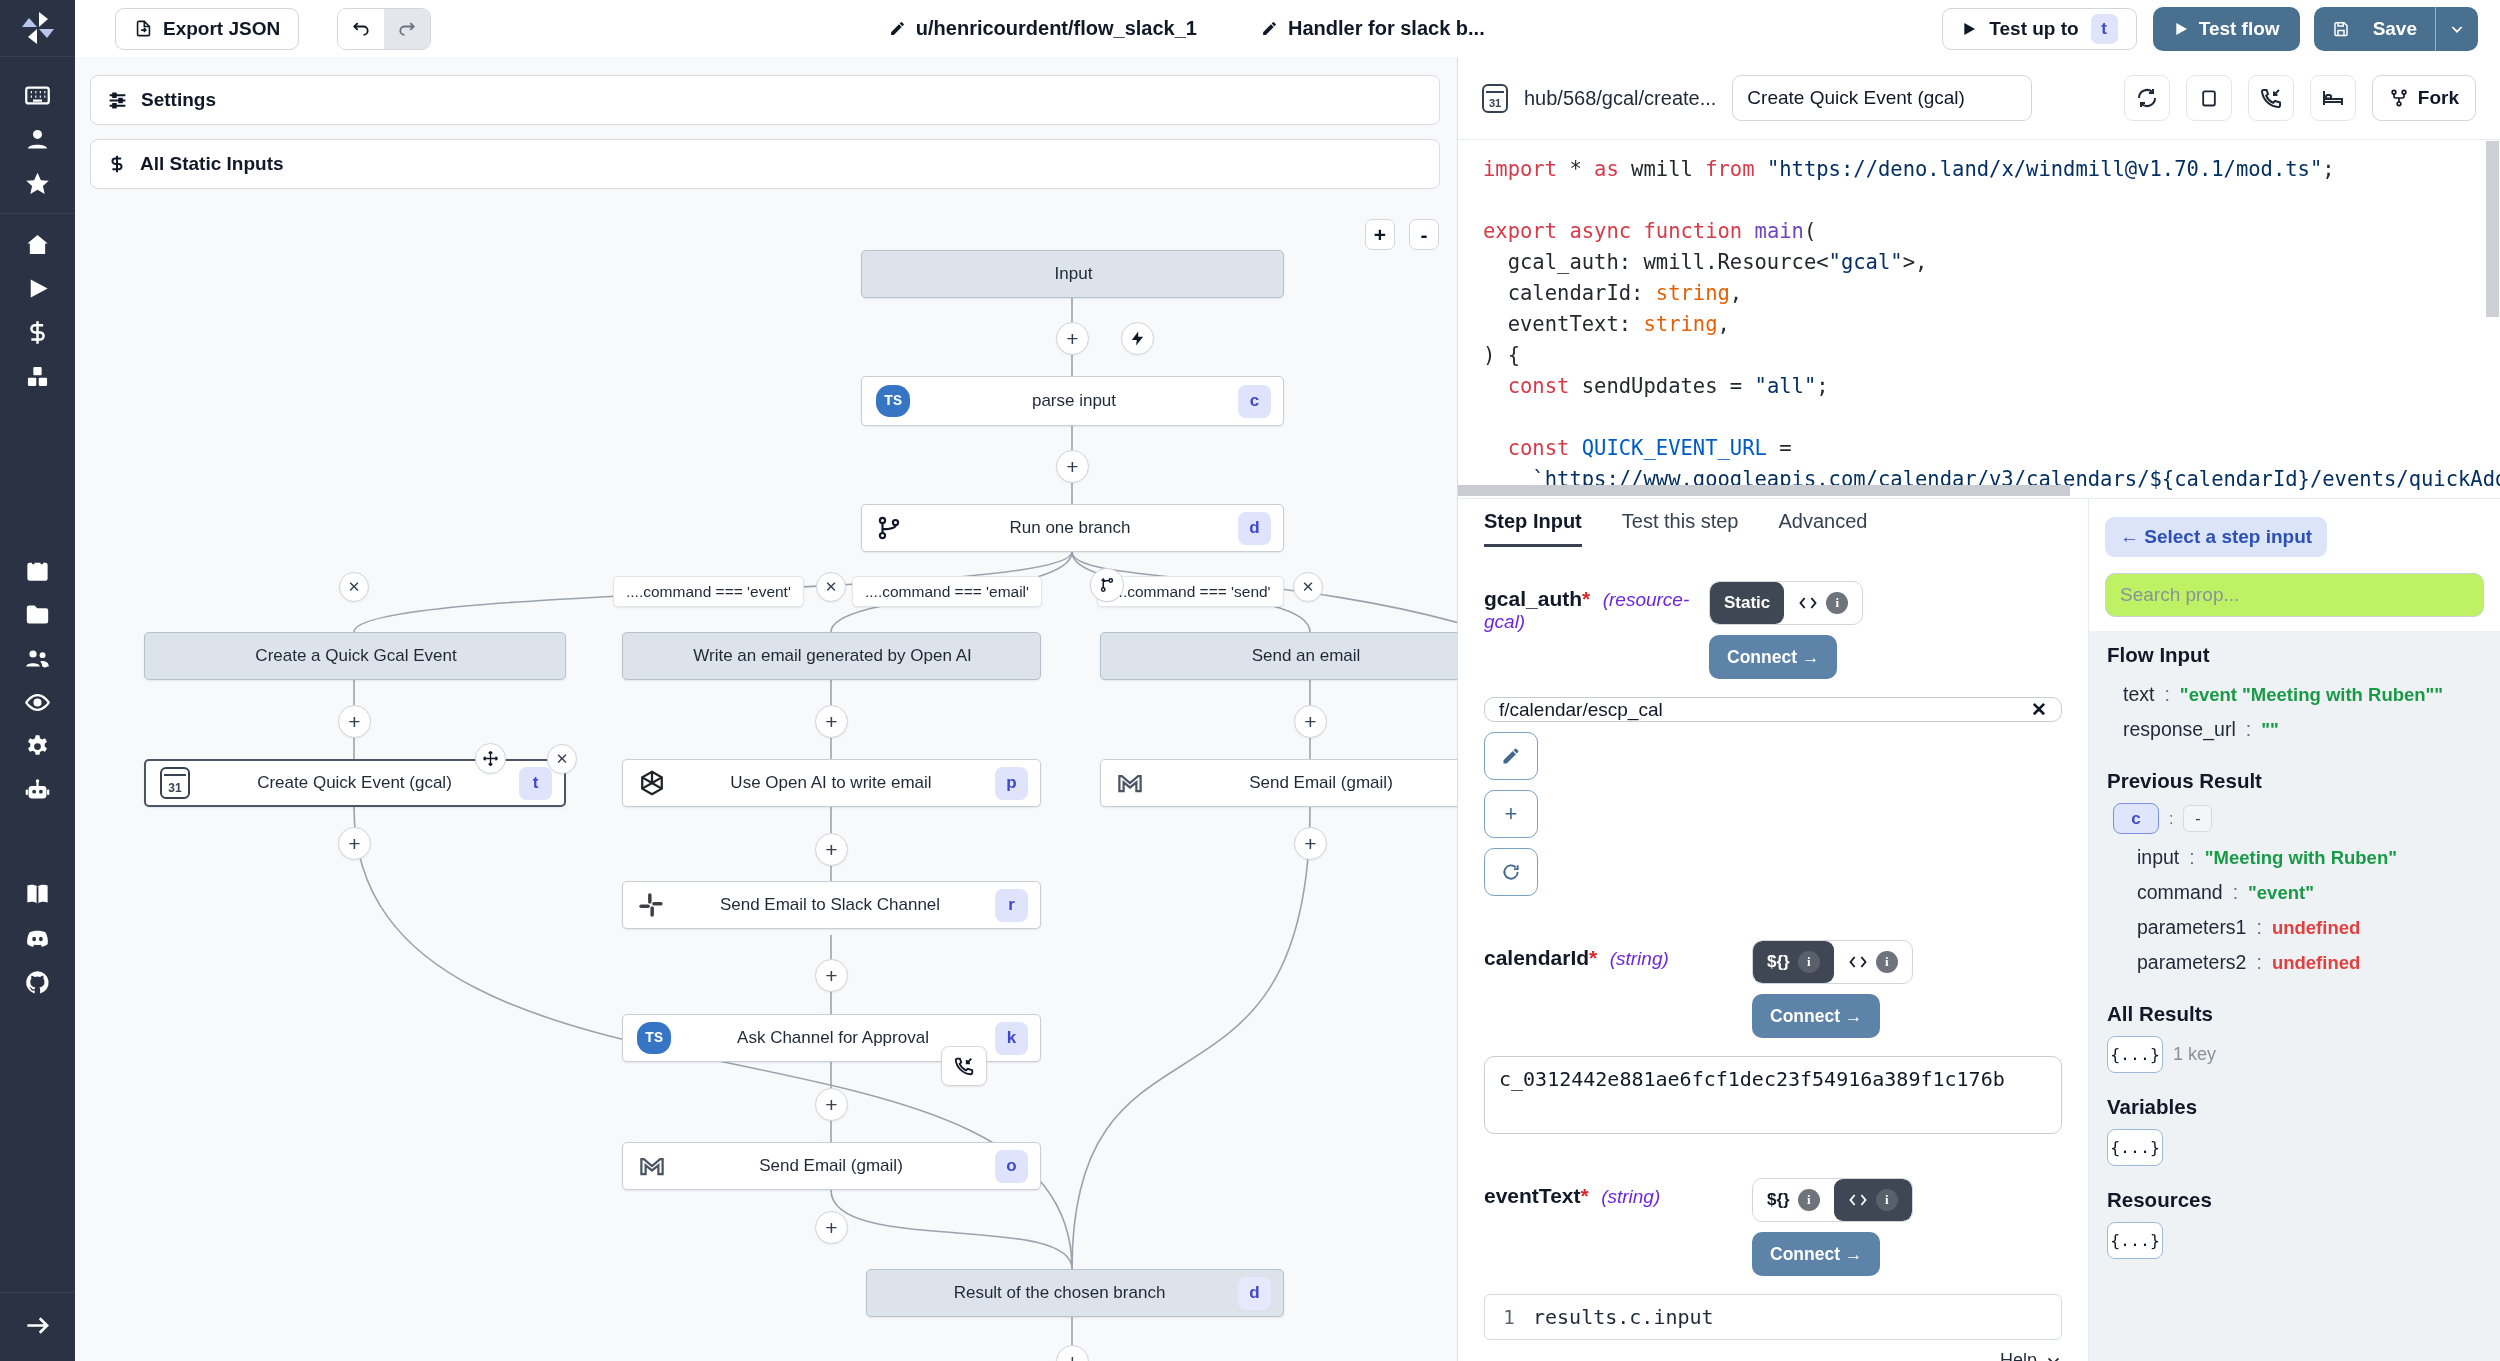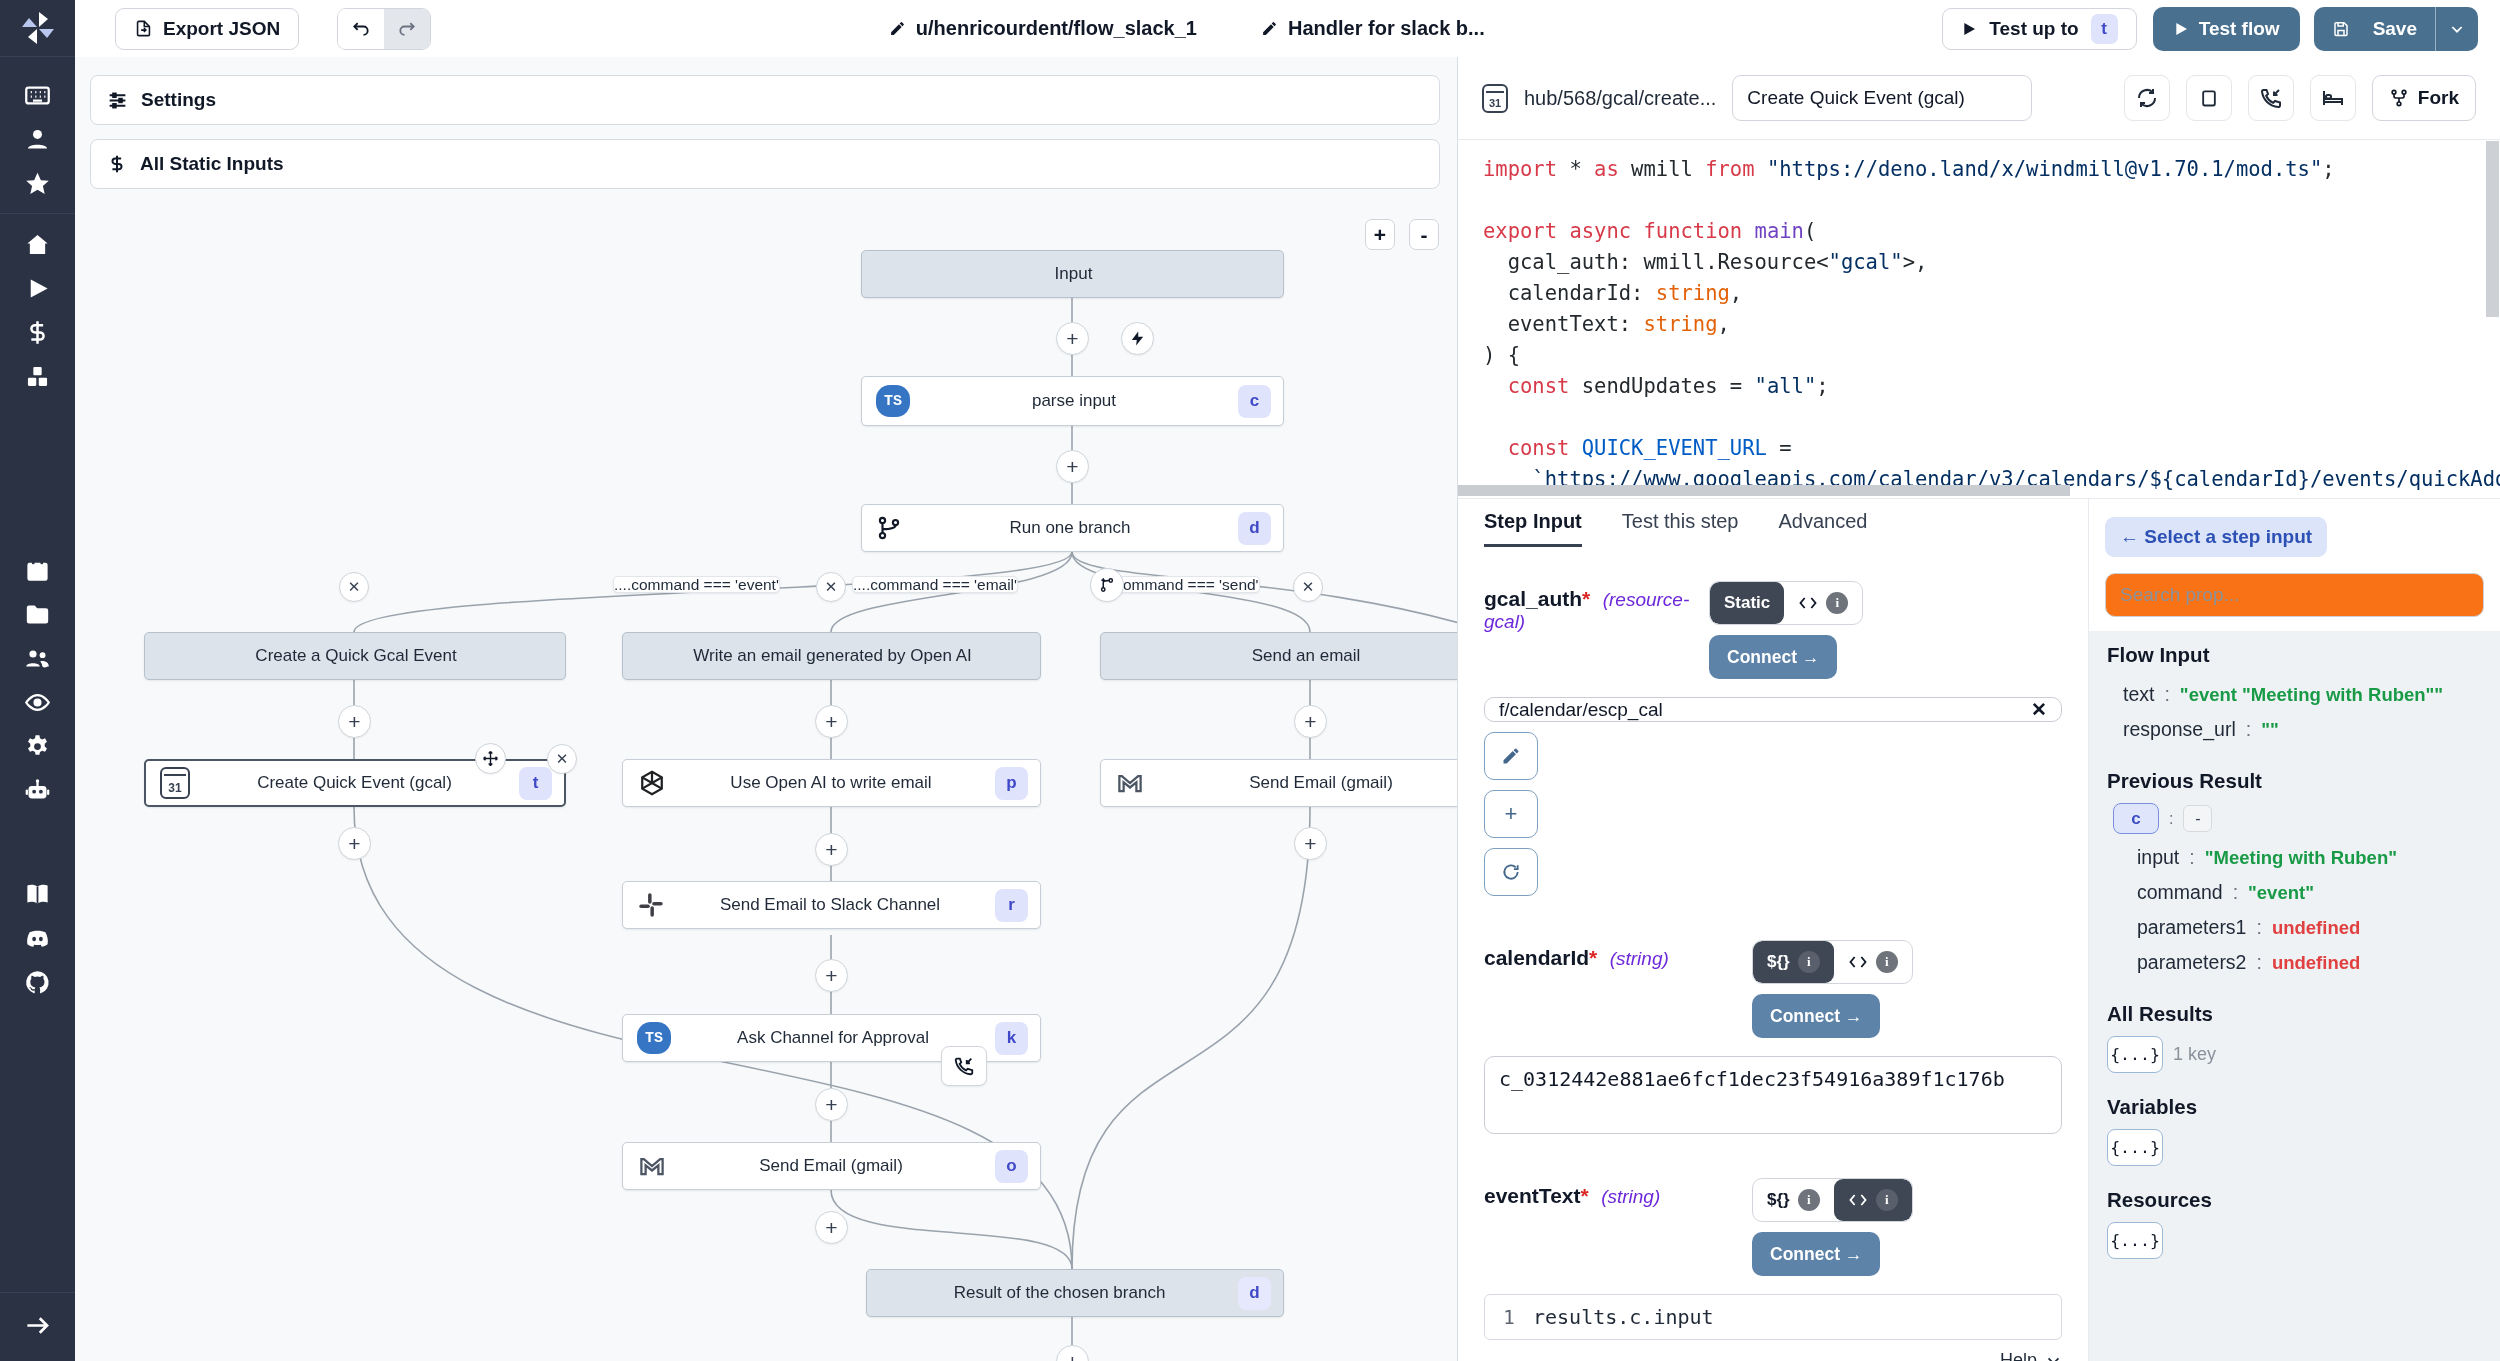--- a/index.html
+++ b/index.html
@@ -40,21 +40,21 @@
   .node .lbl { flex:1; text-align:center; }
   .node.gray { background:#dce3ea; border-color:#b6c1cc; justify-content:center; }
   .node.selected { border:2.5px solid #4b5563; }
   .nbadge { display:flex; align-items:center; justify-content:center; width:33px; height:33px; border-radius:8px; background:#dfe3fc; color:#4049c8; font-weight:bold; font-size:17px; }
   .ts-ic { width:34px; height:32px; border-radius:14px; background:#3575c4; color:#fff; font-weight:bold; font-size:15px; display:flex; align-items:center; justify-content:center;font-family:Liberation Mono, monospace; }
   .cal-ic { width:30px; height:32px; border:2.2px solid #374151; border-radius:6px; position:relative; display:flex; align-items:flex-end; justify-content:center; font-weight:bold; font-size:12px; color:#374151; padding-bottom:2px; }
   .cal-ic:before { content:""; position:absolute; top:5px; left:2px; right:2px; border-top:2.2px solid #374151; }
   .circ { position:absolute; background:#fff; border:1px solid #cfd5db; border-radius:50%; display:flex; align-items:center; justify-content:center; color:#374151; cursor:pointer; box-shadow:0 1px 2px rgba(16,24,40,.06); }
   .circ.plus { width:33px; height:33px; font-size:21px; }
   .circ.xc { width:30px; height:30px; font-size:15px; }
-  .blabel { position:absolute; height:17px; background:#fff; border:1px solid #e2e6ea; border-radius:5px; box-shadow:0 1px 2px rgba(16,24,40,.08); display:flex; align-items:center; padding:0 0; font-size:15.5px; color:#1f2937; white-space:nowrap; cursor:pointer; }
+  .blabel { position:absolute; height:31px; background:#fff; border:1px solid #e2e6ea; border-radius:5px; box-shadow:0 1px 2px rgba(16,24,40,.08); display:flex; align-items:center; padding:0 12px; font-size:15.5px; color:#1f2937; white-space:nowrap; cursor:pointer; }
   .mini-sq { position:absolute; width:46px; height:40px; background:#fff; border:1px solid #d2d6dc; border-radius:8px; display:flex; align-items:center; justify-content:center; cursor:pointer; box-shadow:0 1px 2px rgba(16,24,40,.08); }
 
   .errcard { position:absolute; left:475px; top:1235px; width:427px; height:57px; background:#fff; border:1px solid #d6dbe1; border-radius:9px; box-shadow:0 2px 6px rgba(16,24,40,.1); display:flex; align-items:center; gap:16px; padding:0 20px; }
   .errcard .t { font-weight:bold; font-size:20px; color:#111827; flex:1; }
   .toggle { width:48px; height:27px; border-radius:14px; background:#e3e6ea; position:relative; cursor:pointer; }
   .toggle .knob { position:absolute; left:2px; top:2px; width:23px; height:23px; background:#fff; border-radius:50%; box-shadow:0 1px 3px rgba(0,0,0,.25); }
 
   
   .rp { position:absolute; left:1458px; top:57px; width:1042px; height:1304px; background:#fff; }
   .rp-head { height:83px; display:flex; align-items:center; gap:16px; padding:0 24px; border-bottom:1px solid #e7eaee; }
@@ -94,21 +94,21 @@
   .obtn { width:54px; height:48px; border:1px solid #7d9fc0; border-radius:10px; background:#fff; color:#44688c; display:flex; align-items:center; justify-content:center; font-size:22px; cursor:pointer; }
   .txtarea { margin-top:18px; height:78px; border:1px solid #c9cdd3; border-radius:10px; padding:10px 14px; font-family:"DejaVu Sans Mono",monospace; font-size:20px; color:#111827; white-space:nowrap; overflow:hidden; cursor:text; background:#fff; }
   .lineedit { margin-top:18px; height:46px; border:1px solid #d6dbe1; border-radius:6px; display:flex; overflow:hidden; background:#fff; cursor:text; }
   .lineedit .gut { width:48px; display:flex; align-items:center; justify-content:center; font-family:"DejaVu Sans Mono",monospace; font-size:19px; color:#5b6470; }
   .lineedit .cnt { display:flex; align-items:center; font-family:"DejaVu Sans Mono",monospace; font-size:20px; color:#1f2937; }
   .helprow { display:flex; justify-content:flex-end; align-items:center; gap:8px; margin-top:10px; font-size:18px; color:#1f2937; }
   .helprow .h { text-decoration:underline; cursor:pointer; }
 
   .col-props { flex:1; border-left:1px solid #e7eaee; display:flex; flex-direction:column; padding:18px 16px 0; overflow:hidden; }
   .selpill { align-self:flex-start; background:#dbe4f8; color:#2d50b5; font-weight:bold; font-size:19px; padding:9px 15px; border-radius:9px; cursor:pointer; }
-  .searchin { margin:16px 0 14px; height:44px; border:1px solid #ccd1d7; border-radius:10px; padding:0 14px; font-size:19px; color:#111827; font-family:"Liberation Sans",sans-serif; width:100%; background:#f97316; }
+  .searchin { margin:16px 0 14px; height:44px; border:1px solid #ccd1d7; border-radius:10px; padding:0 14px; font-size:19px; color:#111827; font-family:"Liberation Sans",sans-serif; width:100%; background:#bef264; }
   .searchin::placeholder { color:#8a919b; }
   .propgray { flex:1; margin:0 -16px; padding:12px 18px 0; background:#eff2f5; }
   .sect-t { font-weight:bold; font-size:20.5px; color:#111827; margin-bottom:10px; }
   .kv { display:flex; align-items:baseline; gap:10px; padding:6px 0 6px 16px; font-size:19.5px; cursor:pointer; }
   .kv .k { color:#1f2937; } .kv .c { color:#6b7280; }
   .v-str { color:#189a46; font-weight:bold; font-size:18.5px; }
   .v-undef { color:#e0403f; font-weight:bold; font-size:18.5px; }
   .pillrow { display:flex; align-items:center; gap:10px; padding-left:6px; margin:4px 0 6px; }
   .cpill { min-width:46px; height:31px; background:#dfe6fb; border:1.6px solid #7b8fe0; border-radius:8px; color:#3c4ec2; font-weight:bold; font-size:17px; display:flex; align-items:center; justify-content:center; cursor:pointer; }
   .dashpill { width:29px; height:27px; background:#f4f5f7; border:1px solid #d6d9de; border-radius:6px; color:#374151; font-size:16px; display:flex; align-items:center; justify-content:center; cursor:pointer; }

